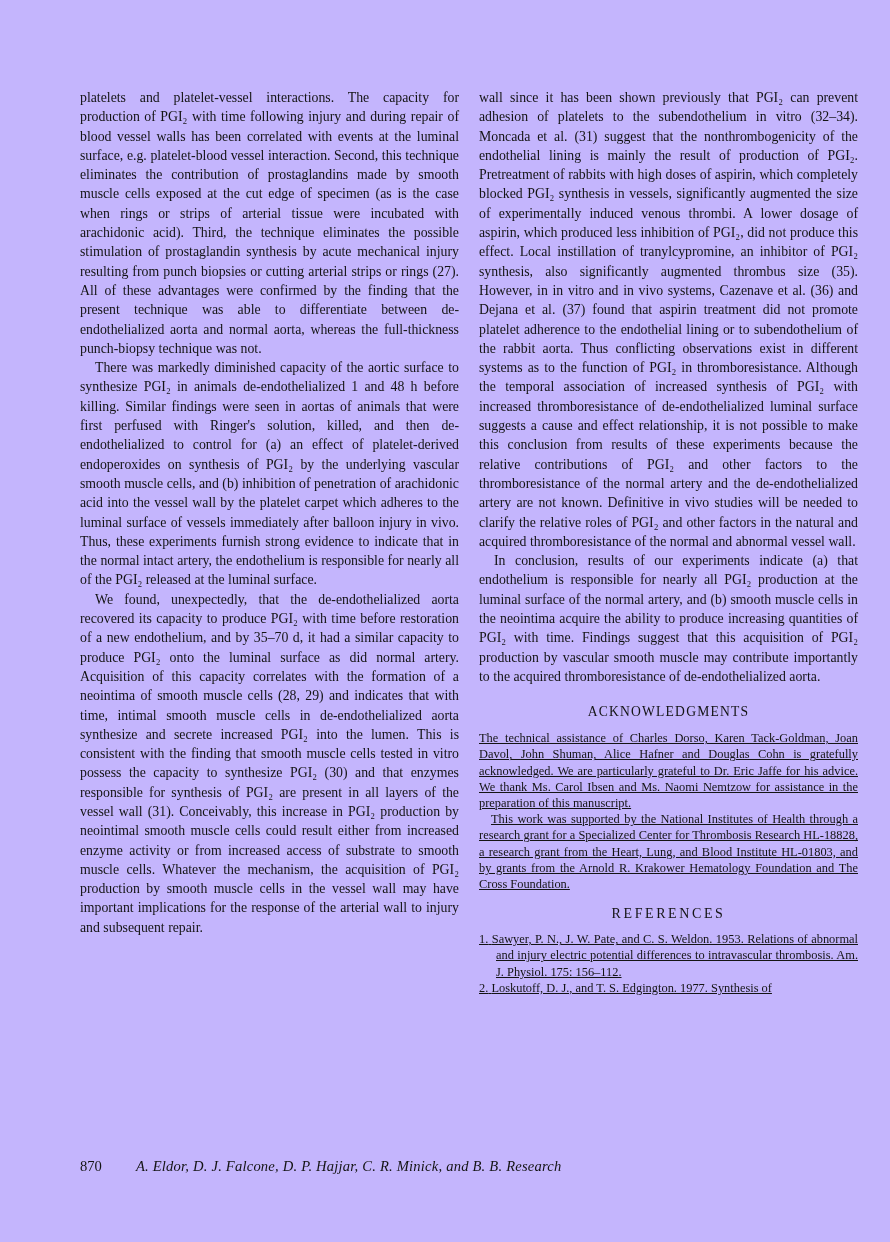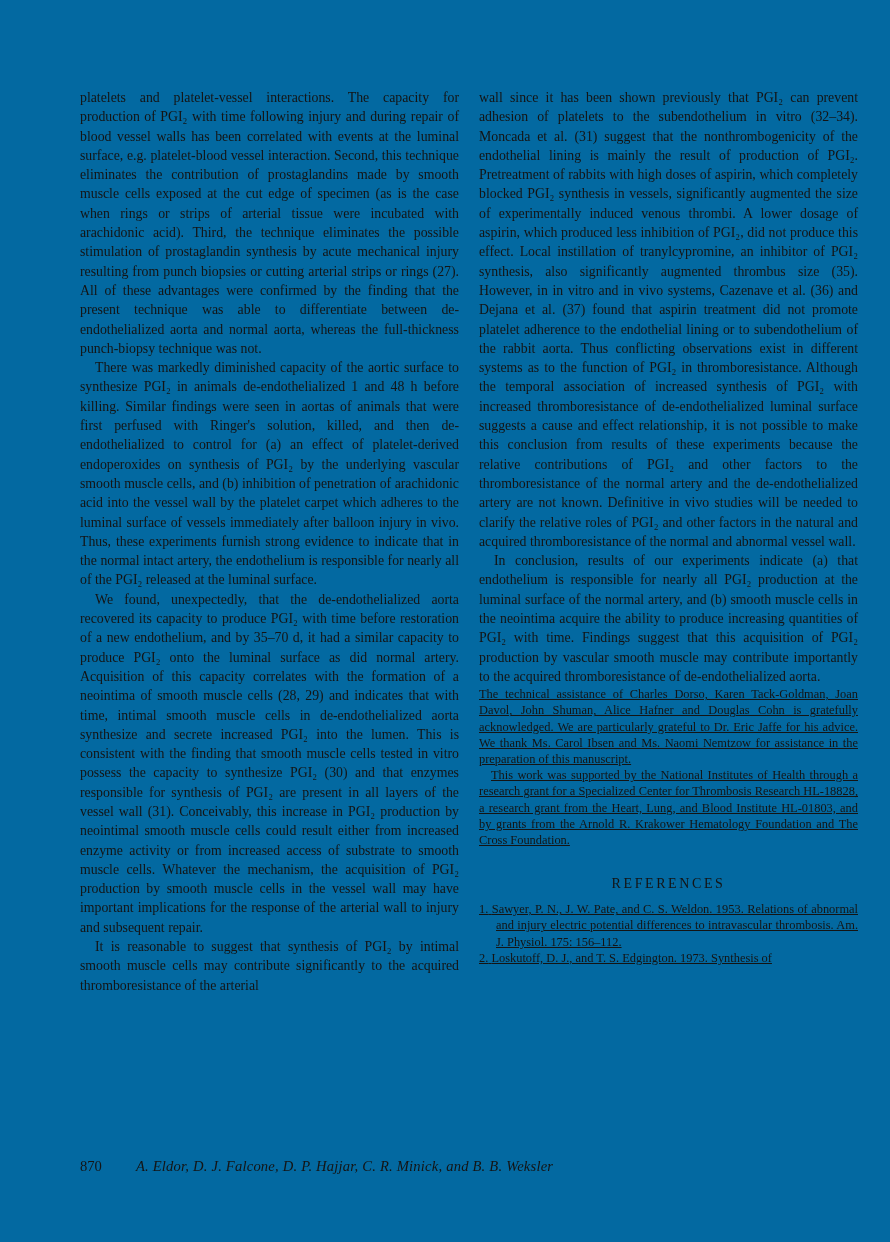--- a/index.html
+++ b/index.html
@@ -8,21 +8,21 @@
     width: 890px;
     height: 1242px;
     position: relative;
     font-family: "Liberation Serif", "DejaVu Serif", serif;
     color: #141414;
   }
   .page {
     position: absolute;
     inset: 0;
     overflow: hidden;
-    background: #0369a1;
+    background: #c4b5fd;
   }
   .columns {
     position: absolute;
     top: 88px;
     left: 80px;
     width: 778px;
     display: flex;
     gap: 20px;
   }
   .column { width: 379px; }
@@ -33,21 +33,21 @@
     hyphens: auto;
   }
   .indent { text-indent: 15px; }
   .section-heading {
     text-align: center;
     font-weight: normal;
     font-size: 13.6px;
     color: #141414;
   }
   .ack-heading { margin-top: 18px; margin-bottom: 10px; letter-spacing: 1.2px; }
-  .ref-heading { margin-top: 28px; margin-bottom: 9px; letter-spacing: 2.6px; font-size: 14px; }
+  .ref-heading { margin-top: 14px; margin-bottom: 9px; letter-spacing: 2.6px; font-size: 14px; }
   .small-text {
     font-size: 12.4px;
     line-height: 16.2px;
     text-align: justify;
     hyphens: auto;
     text-decoration: underline;
   }
   .indent-sm { text-indent: 12px; }
   .ref {
     padding-left: 17px;
@@ -72,34 +72,34 @@
 <body>
 
 <div class="page">
 
   <div class="columns">
 
     <div class="column">
       <p class="body-text">platelets and platelet-vessel interactions. The capacity for production of PGI₂ with time following injury and during repair of blood vessel walls has been correlated with events at the luminal surface, e.g. platelet-blood vessel interaction. Second, this technique eliminates the contribution of prostaglandins made by smooth muscle cells exposed at the cut edge of specimen (as is the case when rings or strips of arterial tissue were incubated with arachidonic acid). Third, the technique eliminates the possible stimulation of prostaglandin synthesis by acute mechanical injury resulting from punch biopsies or cutting arterial strips or rings (27). All of these advantages were confirmed by the finding that the present technique was able to differentiate between de-endothelialized aorta and normal aorta, whereas the full-thickness punch-biopsy technique was not.</p>
       <p class="body-text indent">There was markedly diminished capacity of the aortic surface to synthesize PGI₂ in animals de-endothelialized 1 and 48 h before killing. Similar findings were seen in aortas of animals that were first perfused with Ringer's solution, killed, and then de-endothelialized to control for (a) an effect of platelet-derived endoperoxides on synthesis of PGI₂ by the underlying vascular smooth muscle cells, and (b) inhibition of penetration of arachidonic acid into the vessel wall by the platelet carpet which adheres to the luminal surface of vessels immediately after balloon injury in vivo. Thus, these experiments furnish strong evidence to indicate that in the normal intact artery, the endothelium is responsible for nearly all of the PGI₂ released at the luminal surface.</p>
       <p class="body-text indent">We found, unexpectedly, that the de-endothelialized aorta recovered its capacity to produce PGI₂ with time before restoration of a new endothelium, and by 35–70 d, it had a similar capacity to produce PGI₂ onto the luminal surface as did normal artery. Acquisition of this capacity correlates with the formation of a neointima of smooth muscle cells (28, 29) and indicates that with time, intimal smooth muscle cells in de-endothelialized aorta synthesize and secrete increased PGI₂ into the lumen. This is consistent with the finding that smooth muscle cells tested in vitro possess the capacity to synthesize PGI₂ (30) and that enzymes responsible for synthesis of PGI₂ are present in all layers of the vessel wall (31). Conceivably, this increase in PGI₂ production by neointimal smooth muscle cells could result either from increased enzyme activity or from increased access of substrate to smooth muscle cells. Whatever the mechanism, the acquisition of PGI₂ production by smooth muscle cells in the vessel wall may have important implications for the response of the arterial wall to injury and subsequent repair.</p>
-      <p class="body-text indent">It is reasonable to suggest that synthesis of PGI₂ by intimal smooth muscle cells may contribute significantly to the acquired thromboresistance of the arterial</p>
     </div>
 
     <div class="column">
       <p class="body-text">wall since it has been shown previously that PGI₂ can prevent adhesion of platelets to the subendothelium in vitro (32–34). Moncada et al. (31) suggest that the nonthrombogenicity of the endothelial lining is mainly the result of production of PGI₂. Pretreatment of rabbits with high doses of aspirin, which completely blocked PGI₂ synthesis in vessels, significantly augmented the size of experimentally induced venous thrombi. A lower dosage of aspirin, which produced less inhibition of PGI₂, did not produce this effect. Local instillation of tranylcypromine, an inhibitor of PGI₂ synthesis, also significantly augmented thrombus size (35). However, in in vitro and in vivo systems, Cazenave et al. (36) and Dejana et al. (37) found that aspirin treatment did not promote platelet adherence to the endothelial lining or to subendothelium of the rabbit aorta. Thus conflicting observations exist in different systems as to the function of PGI₂ in thromboresistance. Although the temporal association of increased synthesis of PGI₂ with increased thromboresistance of de-endothelialized luminal surface suggests a cause and effect relationship, it is not possible to make this conclusion from results of these experiments because the relative contributions of PGI₂ and other factors to the thromboresistance of the normal artery and the de-endothelialized artery are not known. Definitive in vivo studies will be needed to clarify the relative roles of PGI₂ and other factors in the natural and acquired thromboresistance of the normal and abnormal vessel wall.</p>
       <p class="body-text indent">In conclusion, results of our experiments indicate (a) that endothelium is responsible for nearly all PGI₂ production at the luminal surface of the normal artery, and (b) smooth muscle cells in the neointima acquire the ability to produce increasing quantities of PGI₂ with time. Findings suggest that this acquisition of PGI₂ production by vascular smooth muscle may contribute importantly to the acquired thromboresistance of de-endothelialized aorta.</p>
 
+      <h2 class="section-heading ack-heading">ACKNOWLEDGMENTS</h2>
       <p class="small-text">The technical assistance of Charles Dorso, Karen Tack-Goldman, Joan Davol, John Shuman, Alice Hafner and Douglas Cohn is gratefully acknowledged. We are particularly grateful to Dr. Eric Jaffe for his advice. We thank Ms. Carol Ibsen and Ms. Naomi Nemtzow for assistance in the preparation of this manuscript.</p>
       <p class="small-text indent-sm">This work was supported by the National Institutes of Health through a research grant for a Specialized Center for Thrombosis Research HL-18828, a research grant from the Heart, Lung, and Blood Institute HL-01803, and by grants from the Arnold R. Krakower Hematology Foundation and The Cross Foundation.</p>
 
       <h2 class="section-heading ref-heading">REFERENCES</h2>
       <div class="ref small-text"><span>1.</span> <span>Sawyer, P. N., J. W. Pate, and C. S. Weldon. 1953. Relations of abnormal and injury electric potential differences to intravascular thrombosis. Am. J. Physiol. 175: 156–112.</span></div>
-      <div class="ref small-text"><span>2.</span> <span>Loskutoff, D. J., and T. S. Edgington. 1973. Synthesis of</span></div>
+      <div class="ref small-text"><span>2.</span> <span>Loskutoff, D. J., and T. S. Edgington. 1977. Synthesis of</span></div>
     </div>
 
   </div>
 
   <div class="footer">
-    <span class="page-number">870</span><span class="running-authors">A. Eldor, D. J. Falcone, D. P. Hajjar, C. R. Minick, and B. B. Weksler</span>
+    <span class="page-number">870</span><span class="running-authors">A. Eldor, D. J. Falcone, D. P. Hajjar, C. R. Minick, and B. B. Research</span>
   </div>
 
 </div>
 
 </body></html>

